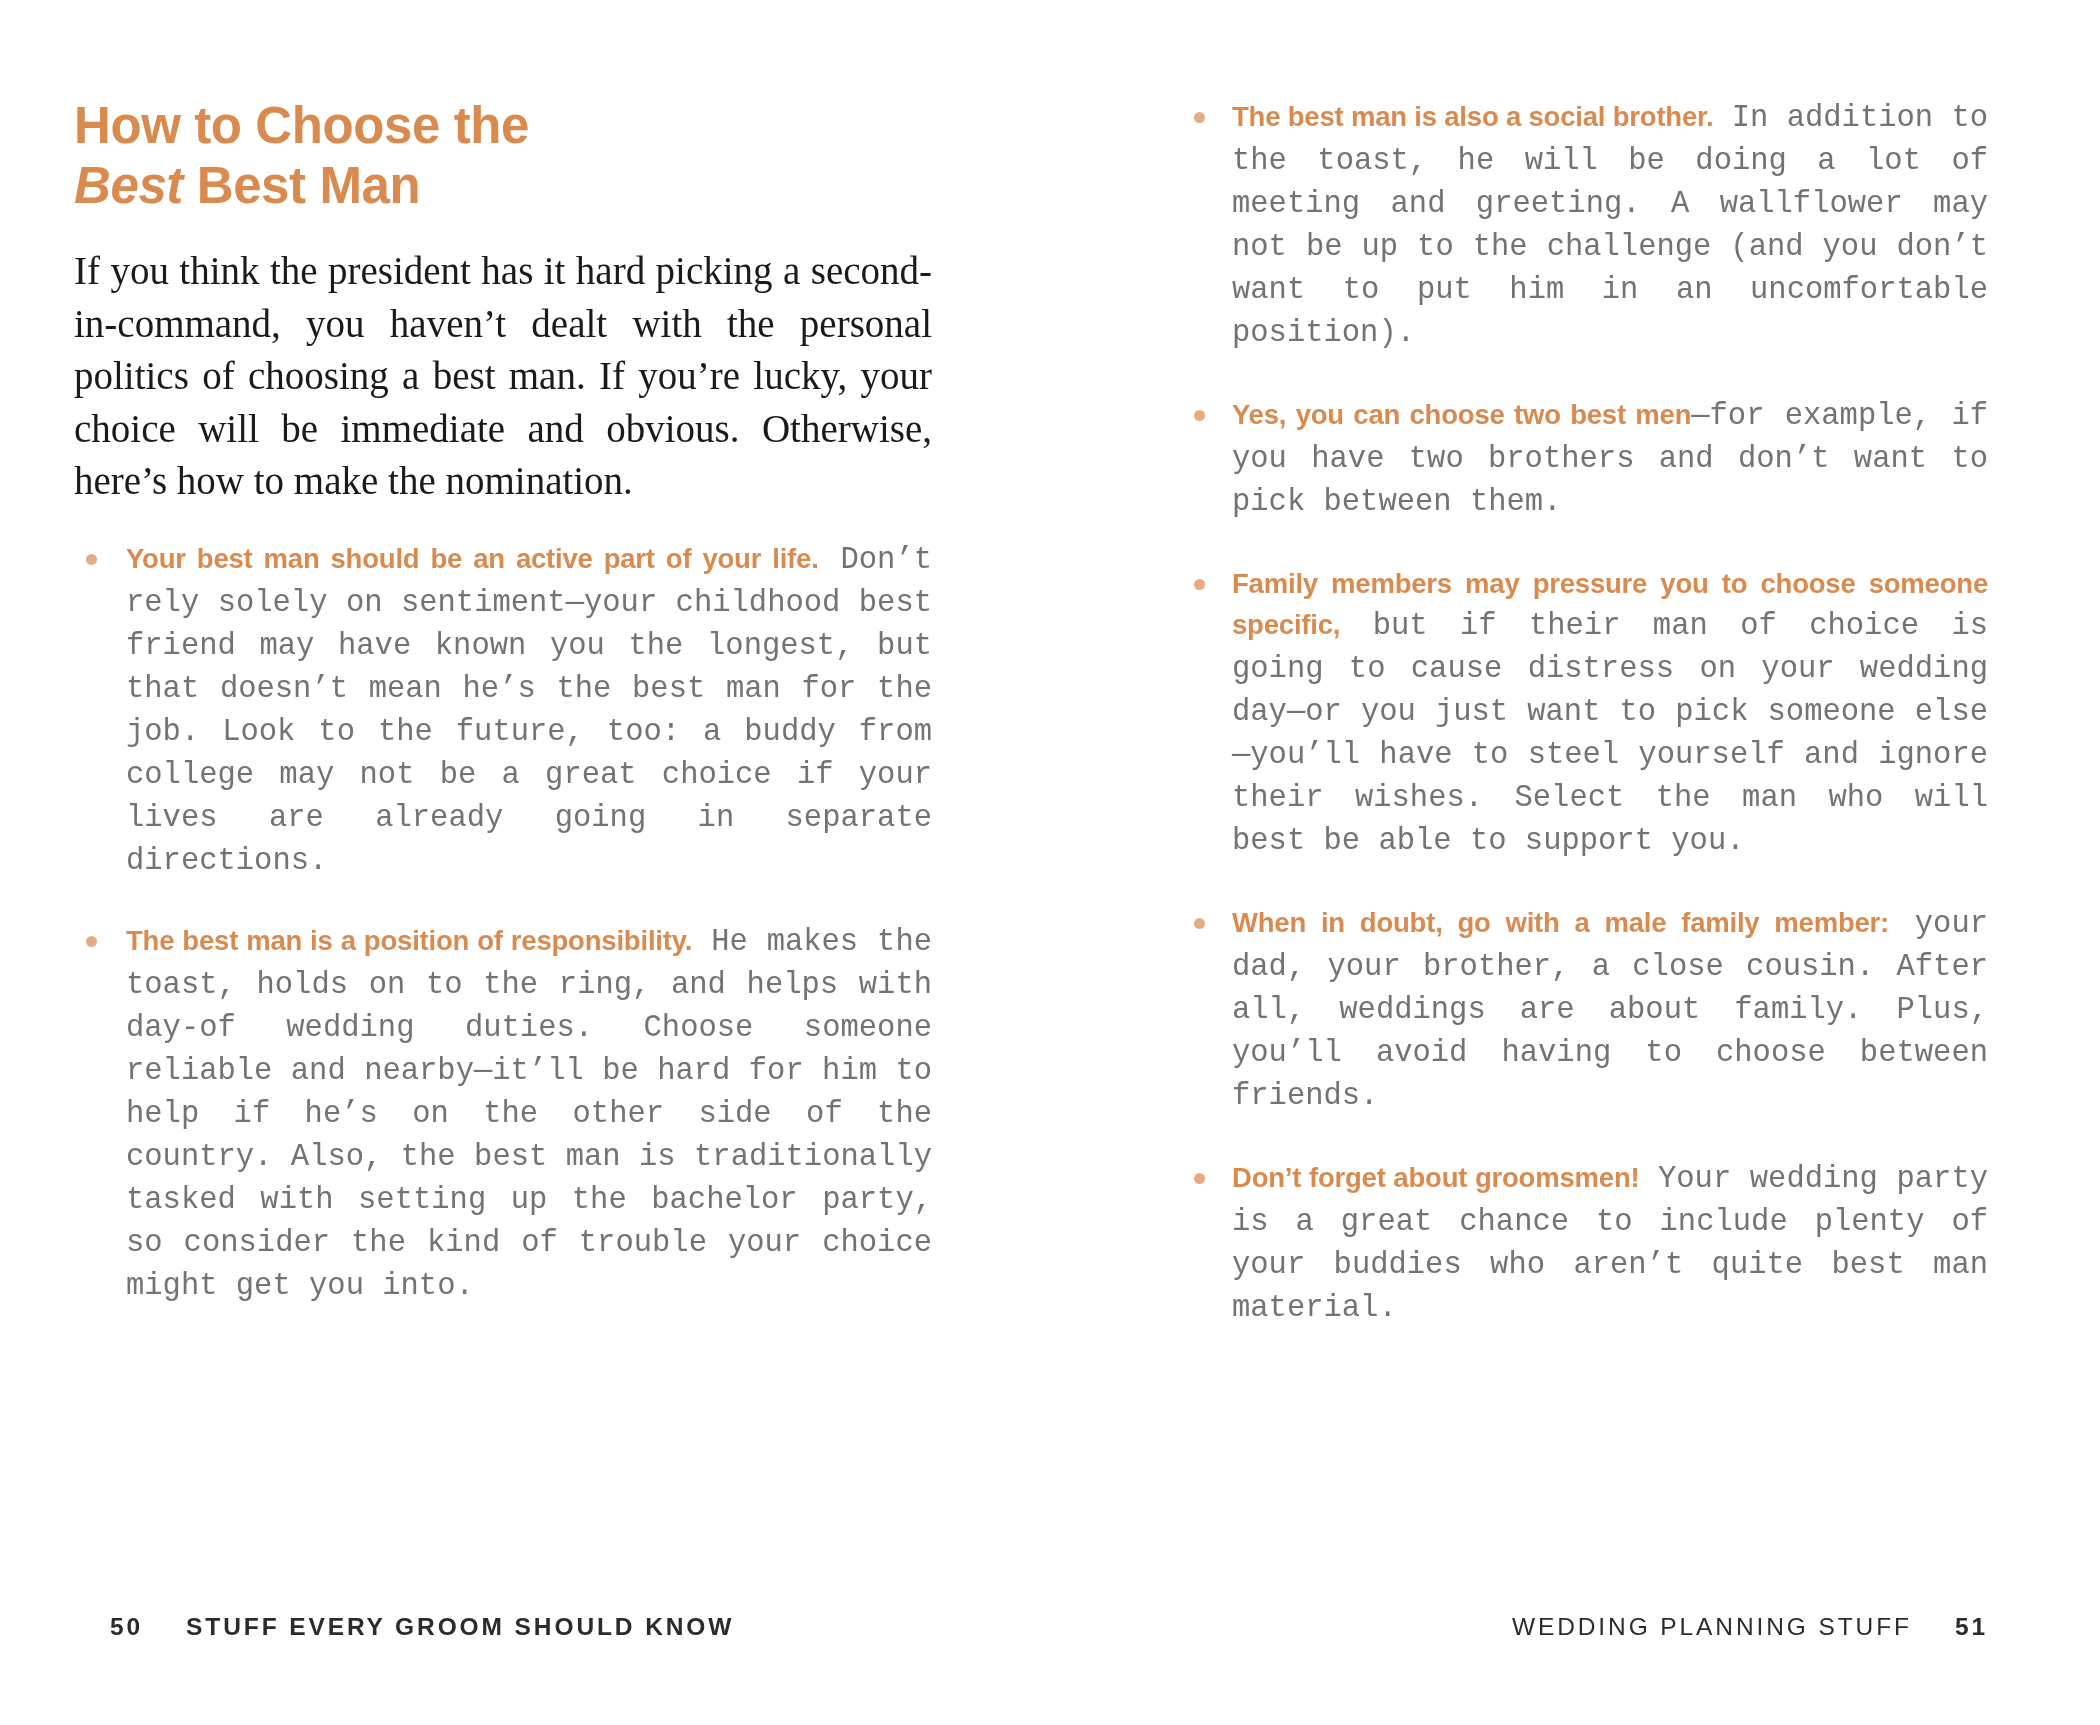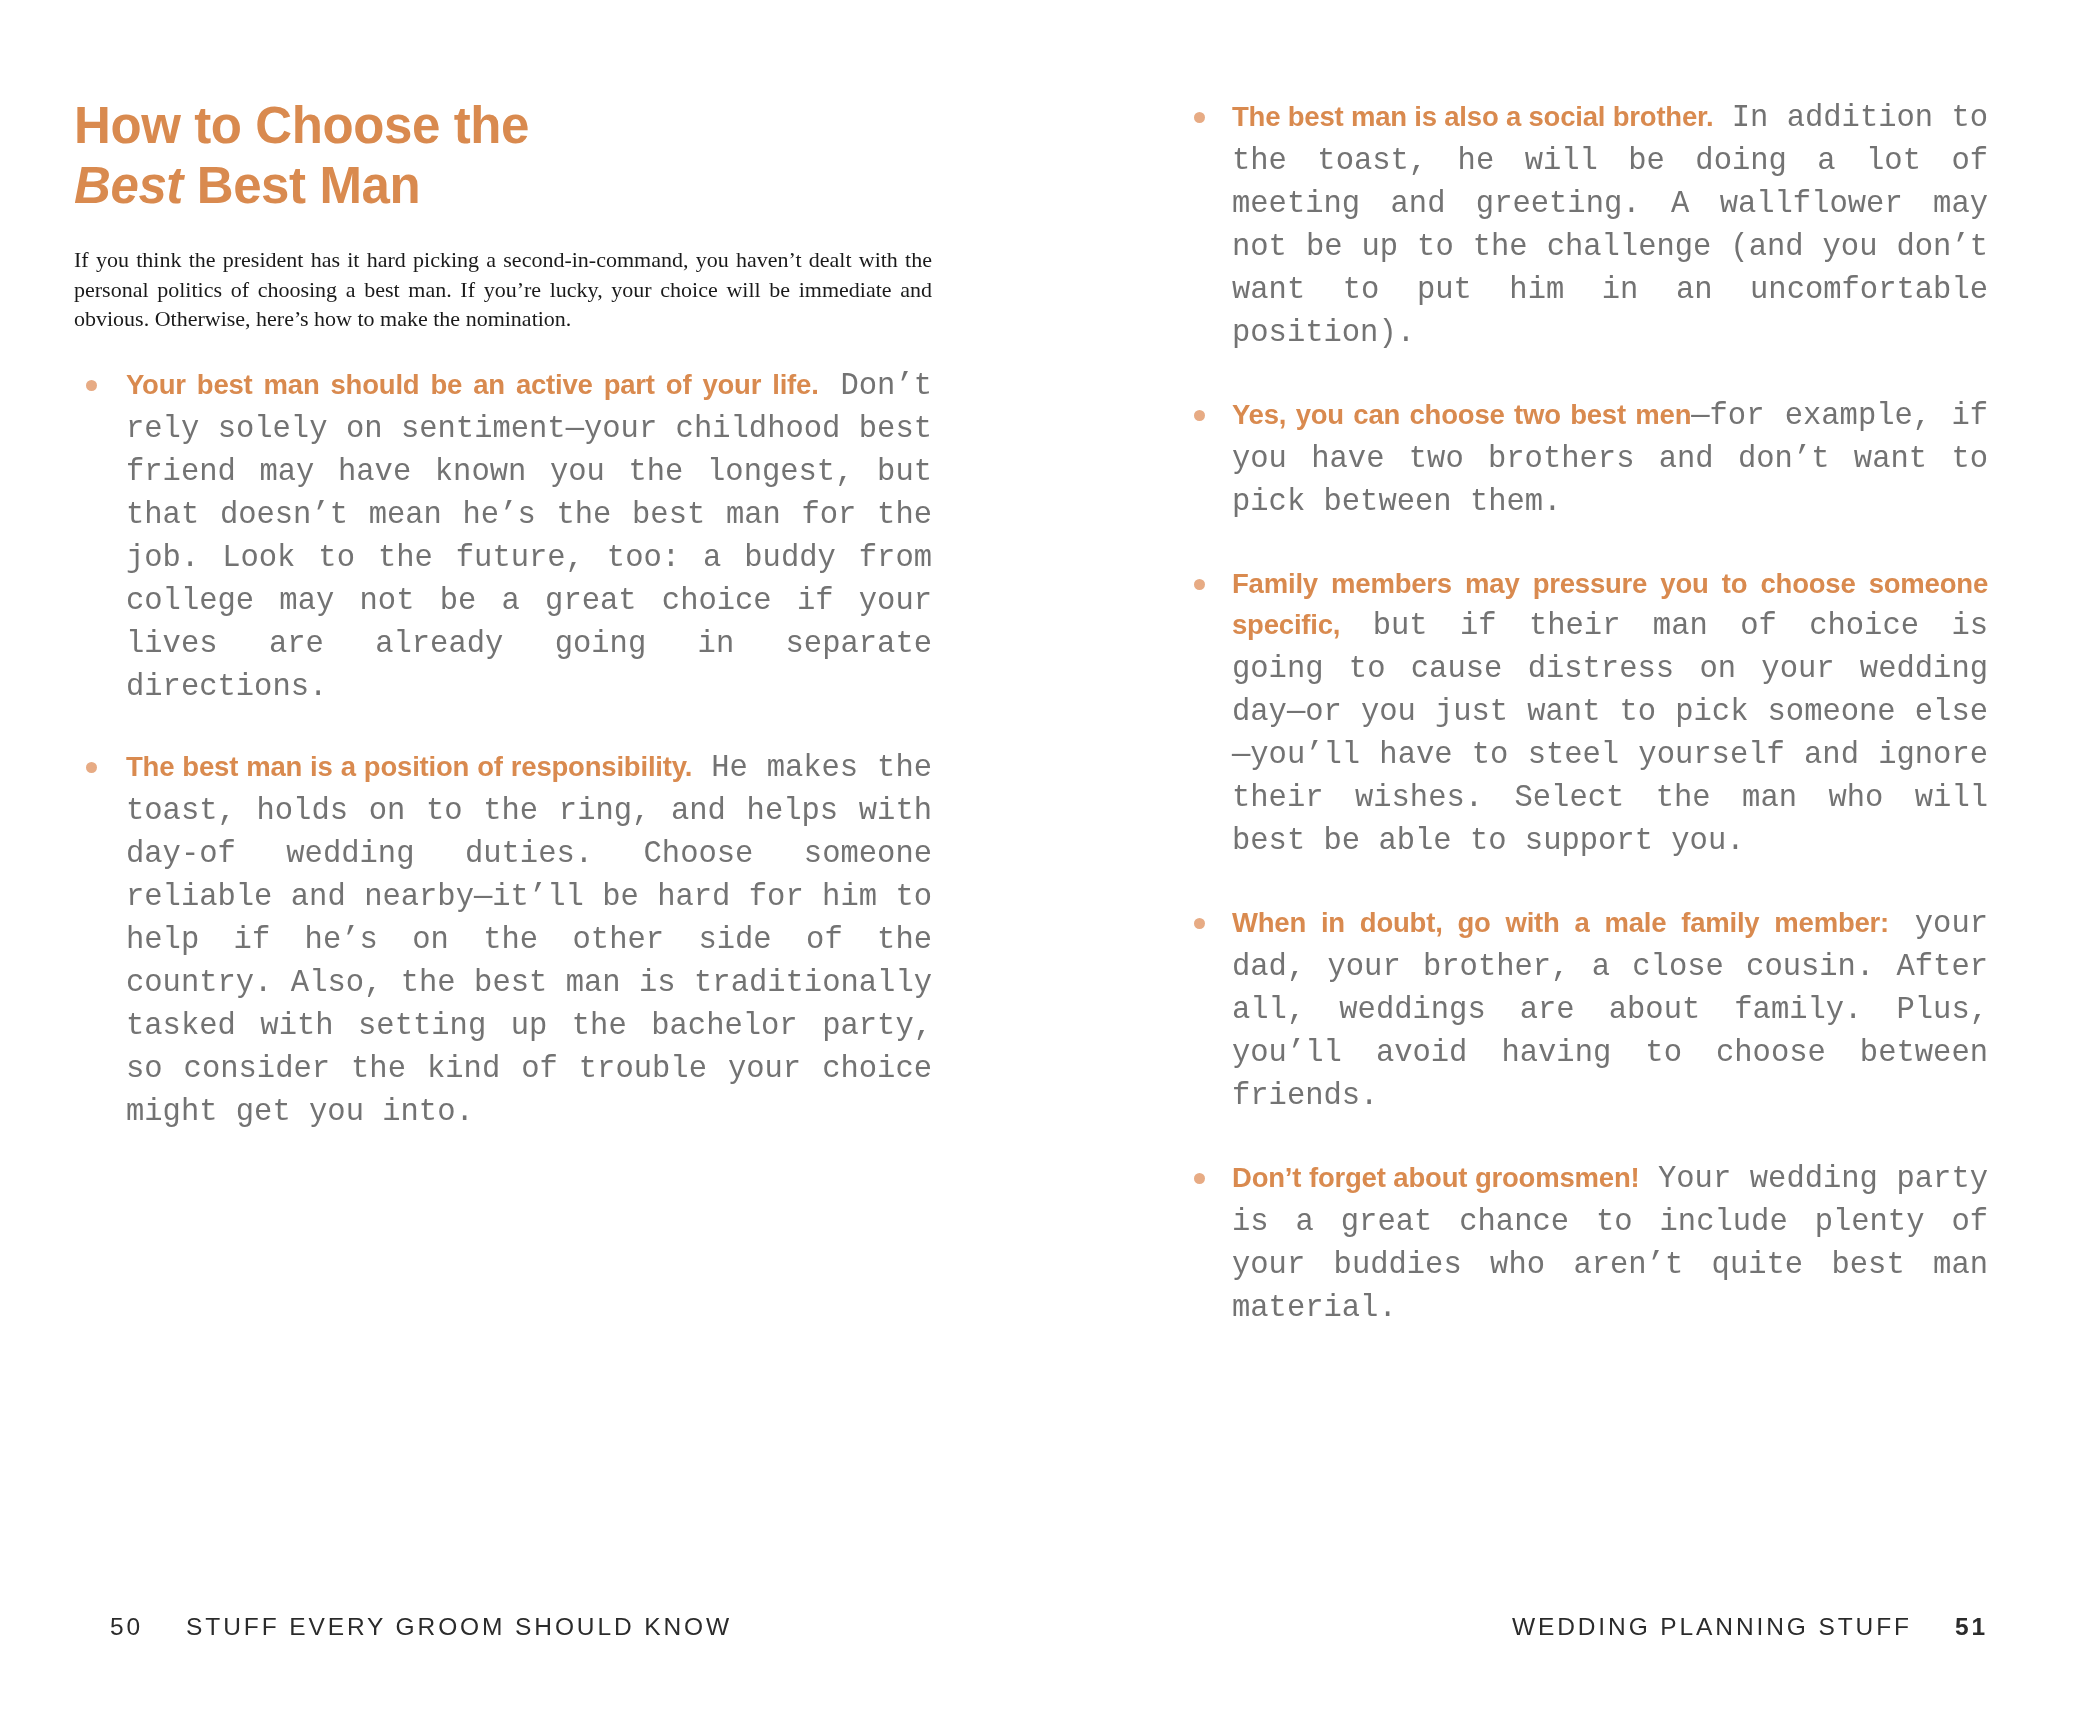--- a/index.html
+++ b/index.html
@@ -41,21 +41,21 @@
     font-size: 51px;
     line-height: 1.17;
     letter-spacing: -0.4px;
     margin: 0 0 30px 0;
   }
   .chapter-title .line { display: block; }
   .chapter-title .ital { font-style: italic; }
 
   
   .intro {
-    font-size: 22px;
+    font-size: 39px;
     line-height: 1.345;
     color: #1a1a1a;
     margin: 0 0 10px 0;
     text-align: justify;
     text-align-last: left;
     hyphens: auto;
     font-family: Liberation Serif, serif;
     -webkit-hyphens: auto;
   }
 
@@ -109,21 +109,21 @@
   .footer {
     position: absolute;
     bottom: 84px;
     font-family: "Liberation Sans", "DejaVu Sans", sans-serif;
     font-weight: 300;
     font-size: 24.5px;
     letter-spacing: 2.9px;
     color: #2b2b2b;
     white-space: nowrap;
   }
-  .footer-left  { left: 110px;  }
+  .footer-left  { left: 110px; font-weight: bold;  }
   .footer-right { right: 112px; }
   .footer .num   { display: inline-block; }
   .footer-left  .num  { margin-right: 43px; }
   .footer-right .num  { margin-left: 43px; font-weight: bold; }
 </style>
 </head>
 <body>
 
 <div class="spread">
 

